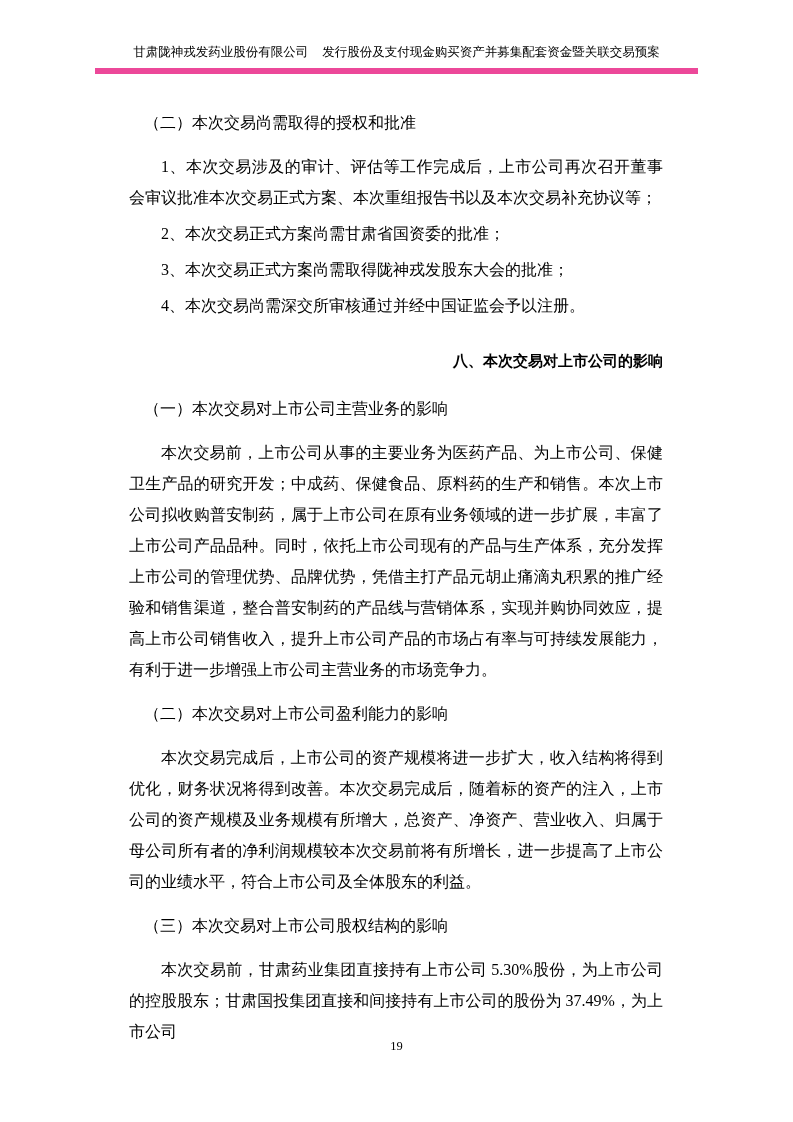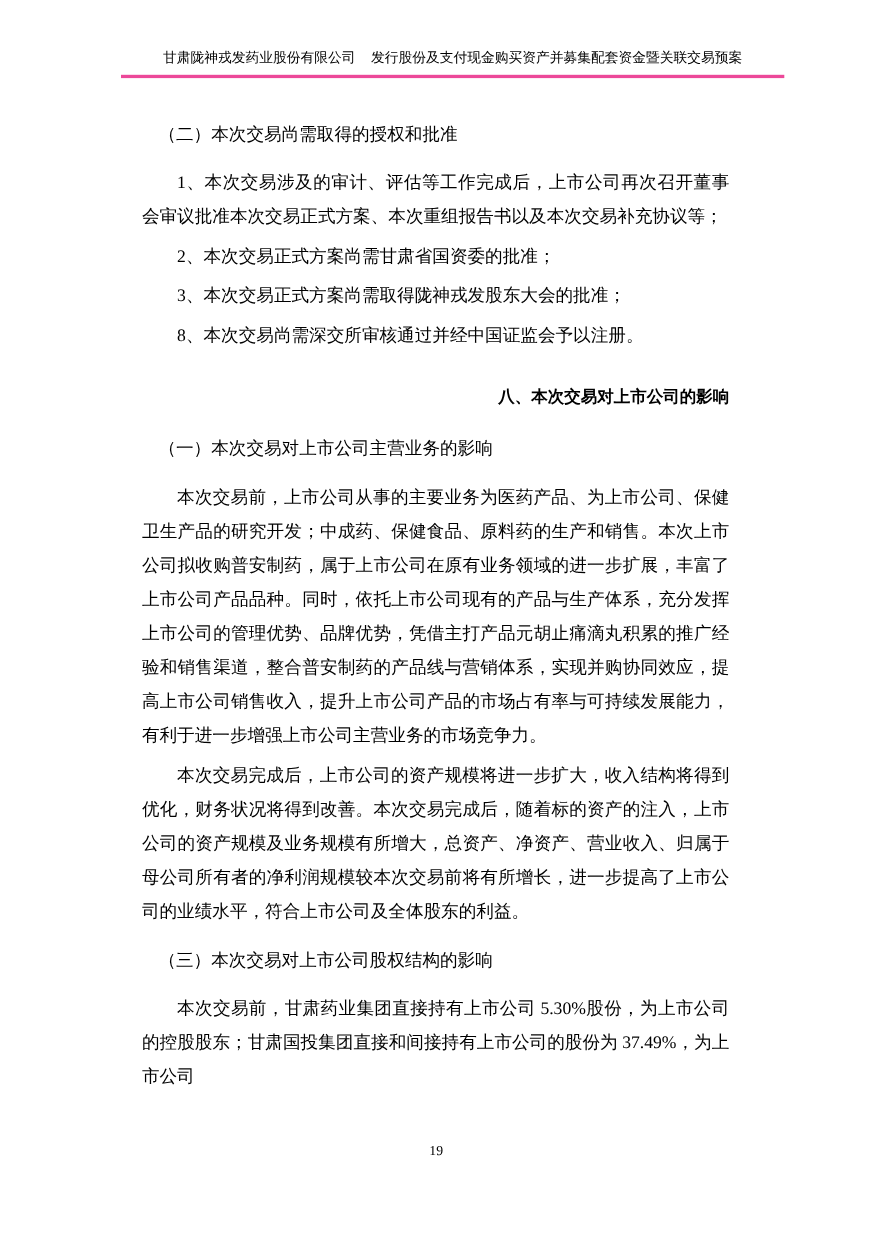--- a/index.html
+++ b/index.html
@@ -9,27 +9,27 @@
     width: 793px;
     height: 1122px;
     background: #ffffff;
     font-family: "Liberation Serif", "DejaVu Serif", serif;
     color: #000000;
     overflow: hidden;
   }
   .doc-header {
     position: absolute;
     top: 44px;
-    left: 110px;
+    left: 95px;
     width: 603px;
     text-align: center;
     font-size: 12.5px;
     line-height: 16px;
     padding-bottom: 8px;
-    border-bottom: 3px solid #ec4899;
+    border-bottom: 6px solid #ec4899;
     white-space: nowrap;
   }
   .doc-header .header-company { margin-right: 14px; }
   .content {
     position: absolute;
     top: 94px;
     left: 112px;
     width: 551px;
     font-size: 16px;
     line-height: 31px;
@@ -69,24 +69,25 @@
 
   <div class="doc-header">
     <span class="header-company">甘肃陇神戎发药业股份有限公司</span><span>发行股份及支付现金购买资产并募集配套资金暨关联交易预案</span>
   </div>
 
   <div class="content">
     <div class="sub">（二）本次交易尚需取得的授权和批准</div>
     <div class="para">1、本次交易涉及的审计、评估等工作完成后，上市公司再次召开董事会审议批准本次交易正式方案、本次重组报告书以及本次交易补充协议等；</div>
     <div class="para">2、本次交易正式方案尚需甘肃省国资委的批准；</div>
     <div class="para">3、本次交易正式方案尚需取得陇神戎发股东大会的批准；</div>
-    <div class="para">8、本次交易尚需深交所审核通过并经中国证监会予以注册。</div>
+    <div class="para">4、本次交易尚需深交所审核通过并经中国证监会予以注册。</div>
     <div class="h1">八、本次交易对上市公司的影响</div>
     <div class="sub">（一）本次交易对上市公司主营业务的影响</div>
     <div class="para">本次交易前，上市公司从事的主要业务为医药产品、为上市公司、保健卫生产品的研究开发；中成药、保健食品、原料药的生产和销售。本次上市公司拟收购普安制药，属于上市公司在原有业务领域的进一步扩展，丰富了上市公司产品品种。同时，依托上市公司现有的产品与生产体系，充分发挥上市公司的管理优势、品牌优势，凭借主打产品元胡止痛滴丸积累的推广经验和销售渠道，整合普安制药的产品线与营销体系，实现并购协同效应，提高上市公司销售收入，提升上市公司产品的市场占有率与可持续发展能力，有利于进一步增强上市公司主营业务的市场竞争力。</div>
+    <div class="sub">（二）本次交易对上市公司盈利能力的影响</div>
     <div class="para">本次交易完成后，上市公司的资产规模将进一步扩大，收入结构将得到优化，财务状况将得到改善。本次交易完成后，随着标的资产的注入，上市公司的资产规模及业务规模有所增大，总资产、净资产、营业收入、归属于母公司所有者的净利润规模较本次交易前将有所增长，进一步提高了上市公司的业绩水平，符合上市公司及全体股东的利益。</div>
     <div class="sub">（三）本次交易对上市公司股权结构的影响</div>
     <div class="para">本次交易前，甘肃药业集团直接持有上市公司 5.30%股份，为上市公司的控股股东；甘肃国投集团直接和间接持有上市公司的股份为 37.49%，为上市公司</div>
   </div>
 
   <div class="footer">
     <span>19</span>
   </div>
 
 </div>

